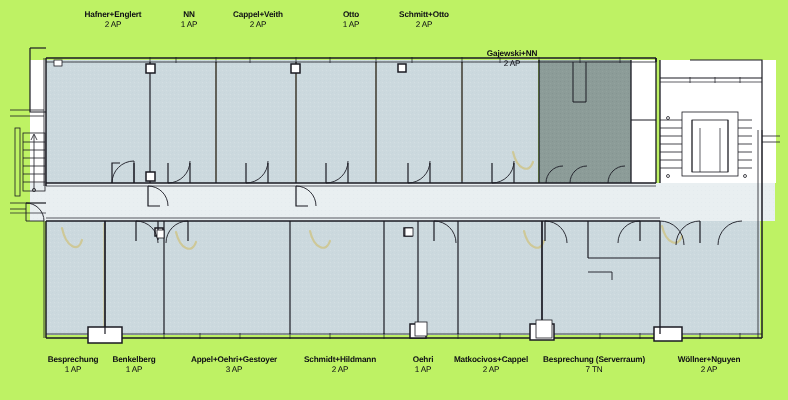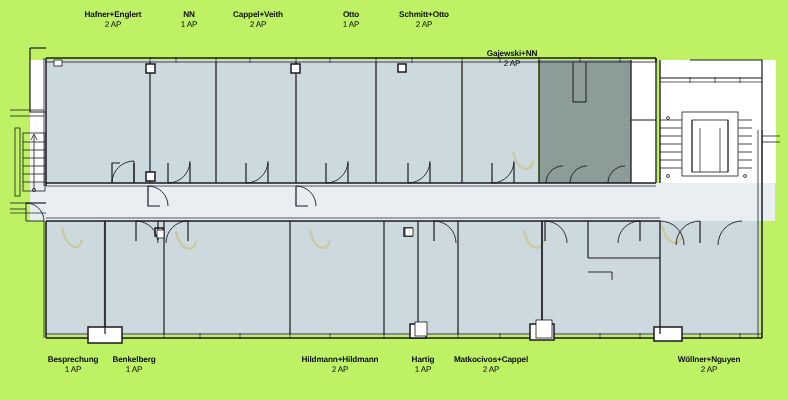--- a/index.html
+++ b/index.html
@@ -367,30 +367,38 @@
   </div>
 
   <div class="room-label" style="left:73px; top:355px;">
     <span class="cap">Besprechung</span>
     <span class="cnt">1 AP</span>
   </div>
   <div class="room-label" style="left:134px; top:355px;">
     <span class="cap">Benkelberg</span>
     <span class="cnt">1 AP</span>
   </div>
+  <div class="room-label" style="left:234px; top:355px;">
+    <span class="cap">Appel+Oehri+Gestoyer</span>
+    <span class="cnt">3 AP</span>
+  </div>
   <div class="room-label" style="left:340px; top:355px;">
-    <span class="cap">Hildmann+Hildmann</span>
+    <span class="cap">Schmidt+Hildmann</span>
     <span class="cnt">2 AP</span>
   </div>
   <div class="room-label" style="left:423px; top:355px;">
-    <span class="cap">Hartig</span>
+    <span class="cap">Oehri</span>
     <span class="cnt">1 AP</span>
   </div>
   <div class="room-label" style="left:491px; top:355px;">
     <span class="cap">Matkocivos+Cappel</span>
     <span class="cnt">2 AP</span>
   </div>
+  <div class="room-label" style="left:594px; top:355px;">
+    <span class="cap">Besprechung (Serverraum)</span>
+    <span class="cnt">7 TN</span>
+  </div>
   <div class="room-label" style="left:709px; top:355px;">
     <span class="cap">Wöllner+Nguyen</span>
     <span class="cnt">2 AP</span>
   </div>
 
 </div>
 
 </body></html>

